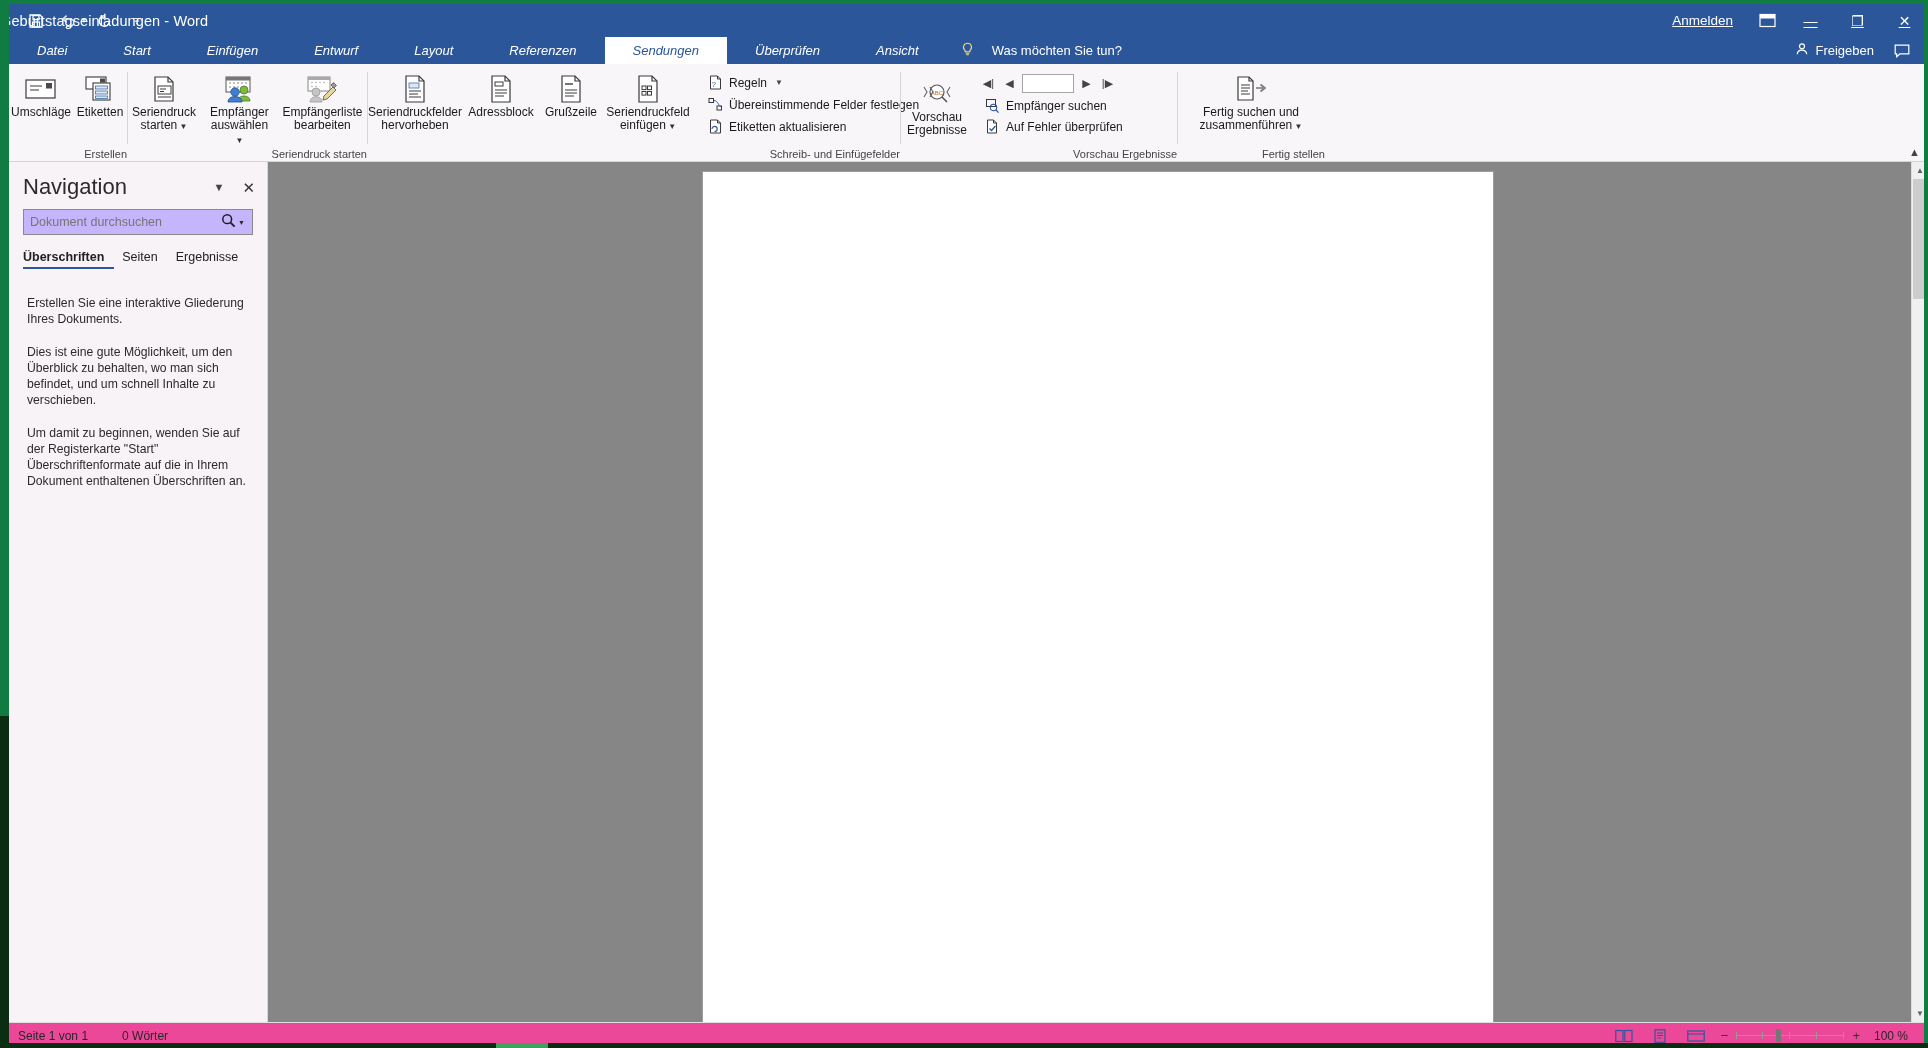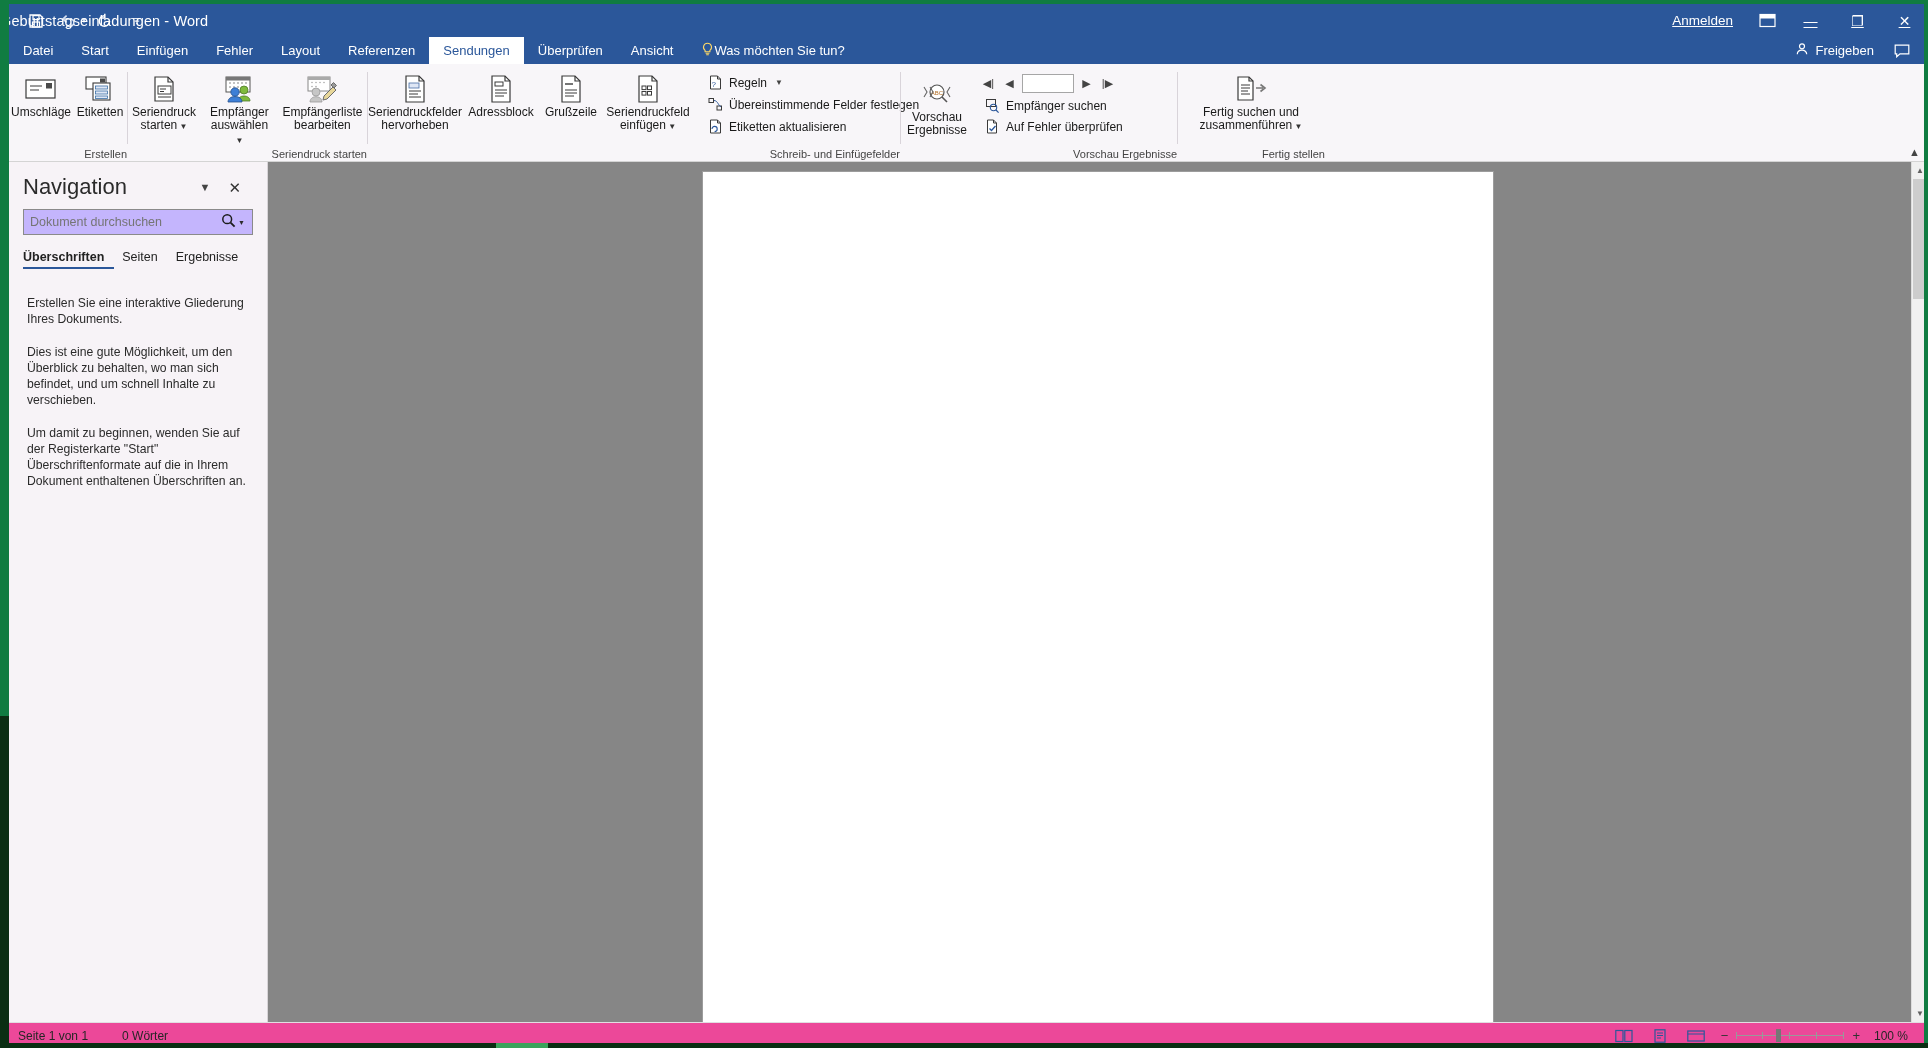--- a/index.html
+++ b/index.html
@@ -52,25 +52,25 @@
     width: 47px; height: 33px; display: flex; align-items: center; justify-content: center;
     color: #fff; font-size: 14px;
   }
 
   
   .tabstrip {
     height: 27px; background: #2b579a; display: flex; align-items: flex-end;
     padding-left: 9px; flex: 0 0 27px; position: relative;
   }
   .tab {
-    font-size: 13px; color: #ffffff; padding: 0 14px; height: 27px;
-    display: flex; align-items: center; white-space: nowrap;
+    font-size: 13px; color: #ffffff; padding: 0 28px; height: 27px;
+    display: flex; align-items: center; white-space: nowrap; font-style: italic;
   }
   .tab.active { background: #ffffff; color: #2b579a; }
-  .tell-me { display: flex; align-items: center; gap: 0; padding-left: 14px; color: #ffffff; font-size: 13px; height: 27px; }
+  .tell-me { display: flex; align-items: center; gap: 18px; padding-left: 14px; color: #ffffff; font-size: 13px; height: 27px; }
   .tabstrip-right { margin-left: auto; display: flex; align-items: center; gap: 4px; padding-right: 10px; height: 27px; }
   .share { color: #ffffff; font-size: 13px; display:flex; align-items:center; gap:6px; padding: 0 8px; }
   .comment-ic { color: #ffffff; padding: 0 8px; display:flex; align-items:center; }
 
   
   .ribbon {
     background: #f8f6f9; border-bottom: 1px solid #d4d4d4;
     height: 98px; flex: 0 0 98px; display: flex; position: relative;
     padding-left: 9px;
   }
@@ -105,21 +105,21 @@
   .ribbon-collapse { position: absolute; right: 8px; bottom: 3px; color: #444; font-size: 11px; }
 
   
   .main { flex: 1; display: flex; position: relative; background: #868686; overflow: hidden; }
 
   .navpane {
     width: 268px; background: #f7f3f7; flex: 0 0 268px;
     border-right: 1px solid #d8d4d8; position: relative;
     padding: 0 0 0 9px; display: flex; flex-direction: column;
   }
-  .nav-header { display: flex; align-items: center; padding: 12px 26px 6px 14px; }
+  .nav-header { display: flex; align-items: center; padding: 12px 12px 6px 14px; }
   .nav-title { font-size: 22px; color: #2b2b2b; font-weight: 400; }
   .nav-head-btns { margin-left: auto; display: flex; align-items: center; gap: 18px; }
   .nav-caret { font-size: 11px; color: #444; }
   .nav-close { font-size: 15px; color: #333; line-height: 1; }
   .nav-search-wrap { padding: 3px 14px 0 14px; position: relative; }
   .nav-search {
     width: 100%; height: 26px; border: 1px solid #8a8a8a; background: #c4b5fd;
     font-size: 12.5px; color: #5a5a5a; padding: 0 40px 0 6px;
     font-family: "Liberation Sans", sans-serif;
   }
@@ -213,21 +213,21 @@
       <div class="wbtn">—</div>
       <div class="wbtn">❐</div>
       <div class="wbtn close">✕</div>
     </div>
   </div>
 
   <div class="tabstrip">
     <div class="tab">Datei</div>
     <div class="tab">Start</div>
     <div class="tab">Einfügen</div>
-    <div class="tab">Fehler</div>
+    <div class="tab">Entwurf</div>
     <div class="tab">Layout</div>
     <div class="tab">Referenzen</div>
     <div class="tab active">Sendungen</div>
     <div class="tab">Überprüfen</div>
     <div class="tab">Ansicht</div>
     <div class="tell-me">
       <span>
         <svg width="13" height="14" viewBox="0 0 13 14">
             <path d="M6.5 1.2a4 4 0 0 0-2.4 7.2v1.4h4.8V8.4A4 4 0 0 0 6.5 1.2z" fill="none" stroke="#ffd966" stroke-width="1.1"></path>
             <path d="M4.6 11.2h3.8M5.2 12.7h2.6" stroke="#ffd966" stroke-width="1.1"></path>

